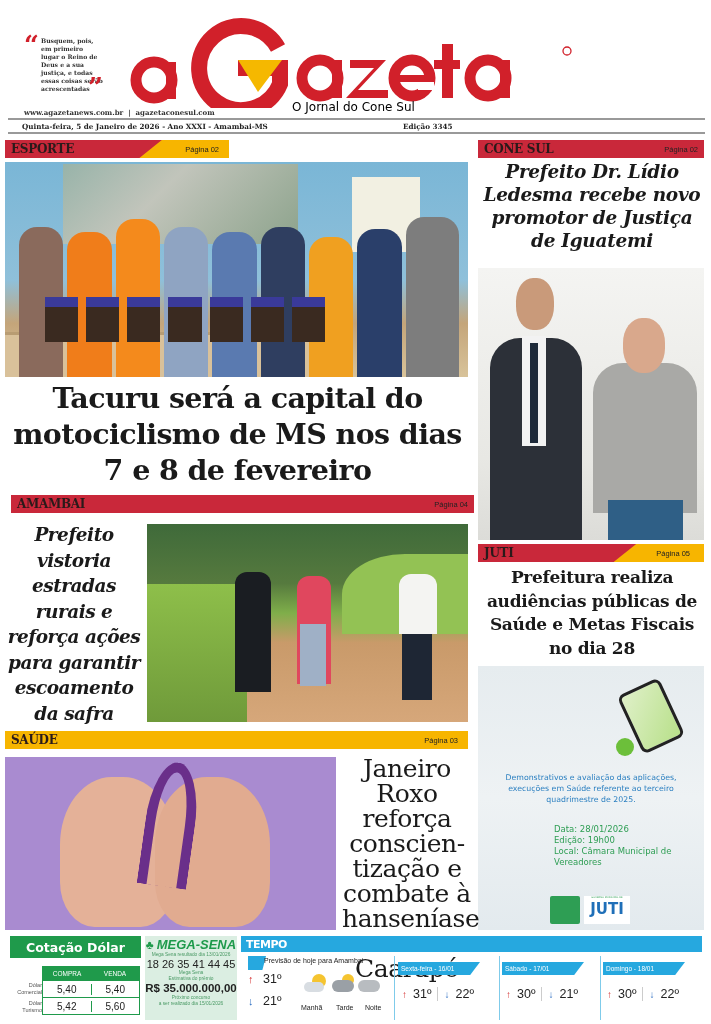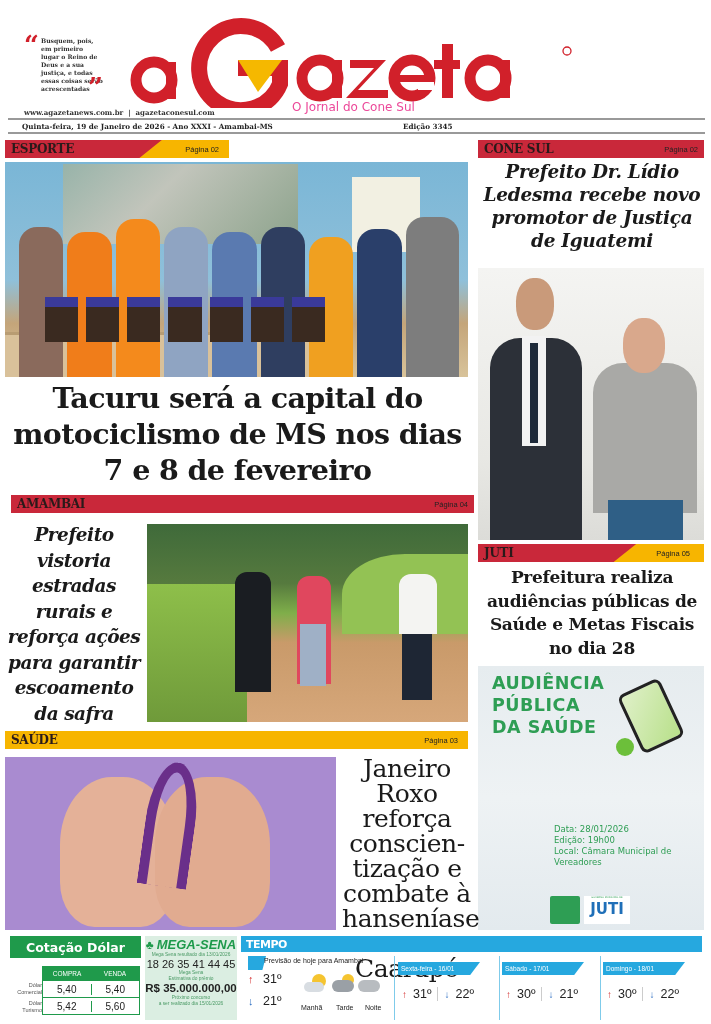--- a/index.html
+++ b/index.html
@@ -1,20 +1,20 @@
 <!DOCTYPE html>
 <html><head>
 <meta charset="utf-8">
 <style>
 *{box-sizing:border-box;margin:0;padding:0}
 body{width:711px;height:1024px;background:#fff;font-family:"DejaVu Serif",serif;color:#222;position:relative;overflow:hidden}
 .abs{position:absolute}
 .qmark{position:absolute;color:#d1202a;font-size:26px;font-weight:bold;font-family:"DejaVu Serif",serif;line-height:1}
 .logo{left:130px;top:18px;width:450px;height:90px}
-.logo-sub{left:292px;top:100px;font-family:"DejaVu Sans",sans-serif;font-size:12px;color:#ec4899}
+.logo-sub{left:292px;top:100px;font-family:"DejaVu Sans",sans-serif;font-size:12px;color:#000000}
 .urls{left:24px;top:108px;font-size:7px;font-weight:bold;color:#333}
 .rule{left:8px;width:697px;height:2px;background:#999}
 .dateline{left:22px;top:122px;font-size:7.2px;font-weight:bold;color:#222}
 .edition{left:403px;top:122px;font-size:7.2px;font-weight:bold;color:#222}
 
 .bar{height:18px;display:flex;align-items:center;justify-content:space-between;padding:0 6px;overflow:hidden}
 .bar .lbl{font-family:"DejaVu Serif",serif;font-weight:bold;font-size:12px;color:#2a1a1a;position:relative;z-index:2;letter-spacing:-.3px}
 .bar .pg{font-family:"Liberation Sans",sans-serif;font-size:7.5px;color:#222;position:relative;z-index:2}
 .bar-red{background:#c9283a}
 .bar-yellow{background:#f7b500}
@@ -75,21 +75,21 @@
   <rect x="312" y="26" width="11" height="54" fill="#d1202a"></rect>
   <rect x="304" y="42" width="26" height="9" fill="#d1202a"></rect>
 
   <circle cx="358" cy="60" r="18" fill="none" stroke="#d1202a" stroke-width="11"></circle>
   <rect x="370" y="42" width="10" height="38" fill="#d1202a"></rect>
   <circle cx="437" cy="33" r="4" fill="none" stroke="#d1202a" stroke-width="1.3"></circle>
 </svg>
 <div class="abs logo-sub">O Jornal do Cone Sul</div>
 <div class="abs urls" style="white-space:pre">www.agazetanews.com.br  |  agazetaconesul.com</div>
 <div class="abs rule" style="top:118px"></div>
-<div class="abs dateline">Quinta-feira, 19 de Janeiro de 2026 - Ano XXXI - Amambai-MS</div>
+<div class="abs dateline">Quinta-feira, 5 de Janeiro de 2026 - Ano XXXI - Amambai-MS</div>
 <div class="abs edition">Edição 3345</div>
 <div class="abs rule" style="top:132px"></div>
 
 <div class="abs bar bar-split" style="left:5px;top:140px;width:224px">
   <span class="lbl">ESPORTE</span>
   <span class="pg" style="margin-right:4px">Página 02</span>
 </div>
 <div class="abs photo" style="left:5px;top:162px;width:463px;height:215px;background:linear-gradient(180deg,#7ab6d6 0%,#8fc0da 55%,#c4a57a 75%,#d8c39a 100%)">
   <div style="position:absolute;left:58px;top:2px;width:235px;height:80px;background:linear-gradient(135deg,#9bb3a4,#c9c6b8 40%,#8da083);opacity:.9"></div>
   <div style="position:absolute;left:347px;top:15px;width:68px;height:75px;background:#f2f0e2"></div>
@@ -146,23 +146,23 @@
   <div style="position:absolute;left:252px;top:50px;width:38px;height:60px;background:#f4f4f2;border-radius:12px 12px 0 0"></div>
   <div style="position:absolute;left:255px;top:110px;width:30px;height:66px;background:#1e2634"></div>
 </div>
 
 <div class="abs bar bar-split" style="left:478px;top:544px;width:226px">
   <span class="lbl">JUTI</span>
   <span class="pg" style="margin-right:8px">Página 05</span>
 </div>
 <div class="abs hl" style="left:480px;top:566px;width:224px;font-size:17px;line-height:23.5px;letter-spacing:-.3px">Prefeitura realiza audiências públicas de Saúde e Metas Fiscais no dia 28</div>
 <div class="abs" style="left:478px;top:666px;width:226px;height:264px;background:linear-gradient(180deg,#e6ecef,#eef2f4 50%,#e3eaee);font-family:'DejaVu Sans',sans-serif">
-  <div style="position:absolute;left:14px;top:6px;width:120px;font-size:17.5px;line-height:22px;font-weight:bold;color:#2e9e54;letter-spacing:.5px">AUDIÊNCIA PÚBLICA DA SAÚDE</div>
   <div style="position:absolute;left:150px;top:18px;width:46px;height:64px;border:3px solid #222;border-radius:7px;background:linear-gradient(135deg,#dff0c8,#b8e08a);transform:rotate(-25deg)"></div>
   <div style="position:absolute;left:138px;top:72px;width:18px;height:18px;border-radius:50%;background:#6cbf3a"></div>
+  <div style="position:absolute;left:6px;top:106px;width:214px;text-align:center;font-size:7.8px;line-height:11px;color:#2a7fc0">Demonstrativos e avaliação das aplicações, execuções em Saúde referente ao terceiro quadrimestre de 2025.</div>
   <div style="position:absolute;left:76px;top:158px;font-size:8.5px;color:#2e9e54;line-height:11px">Data: 28/01/2026</div>
   <div style="position:absolute;left:76px;top:169px;font-size:8.5px;color:#2e9e54;line-height:11px">Edição: 19h00</div>
   <div style="position:absolute;left:76px;top:180px;width:130px;font-size:8.5px;color:#2e9e54;line-height:11px">Local: Câmara Municipal de Vereadores</div>
   <div style="position:absolute;left:72px;top:230px;width:30px;height:28px;background:#2e9e54;border-radius:2px"></div>
   <div style="position:absolute;left:106px;top:230px;width:46px;height:28px;background:#fff;text-align:center">
     <div style="font-size:2.5px;color:#2e9e54;line-height:4px">GOVERNO MUNICIPAL DE</div>
     <div style="font-size:15px;font-weight:bold;color:#1f6fb8;line-height:18px">JUTI</div>
   </div>
 </div>
 

